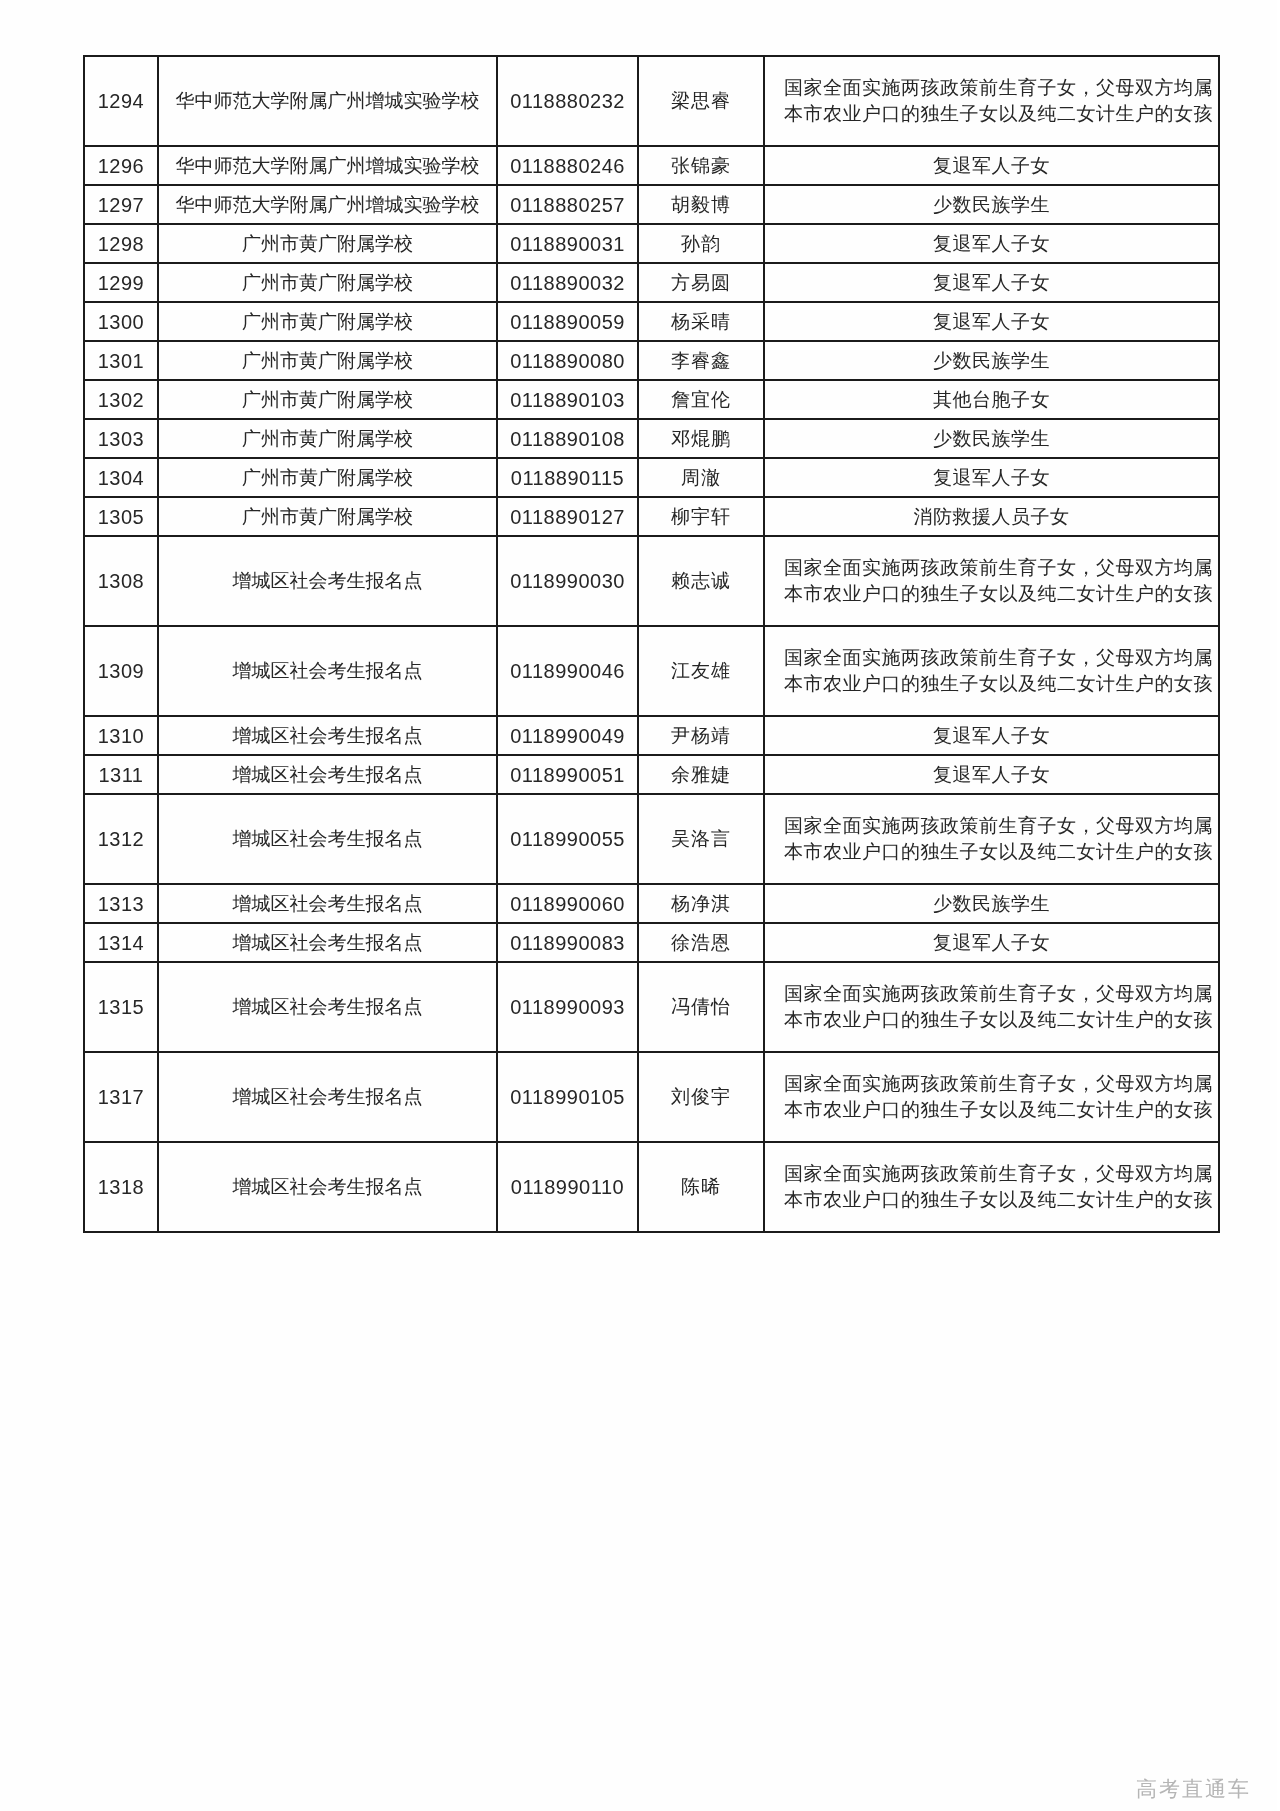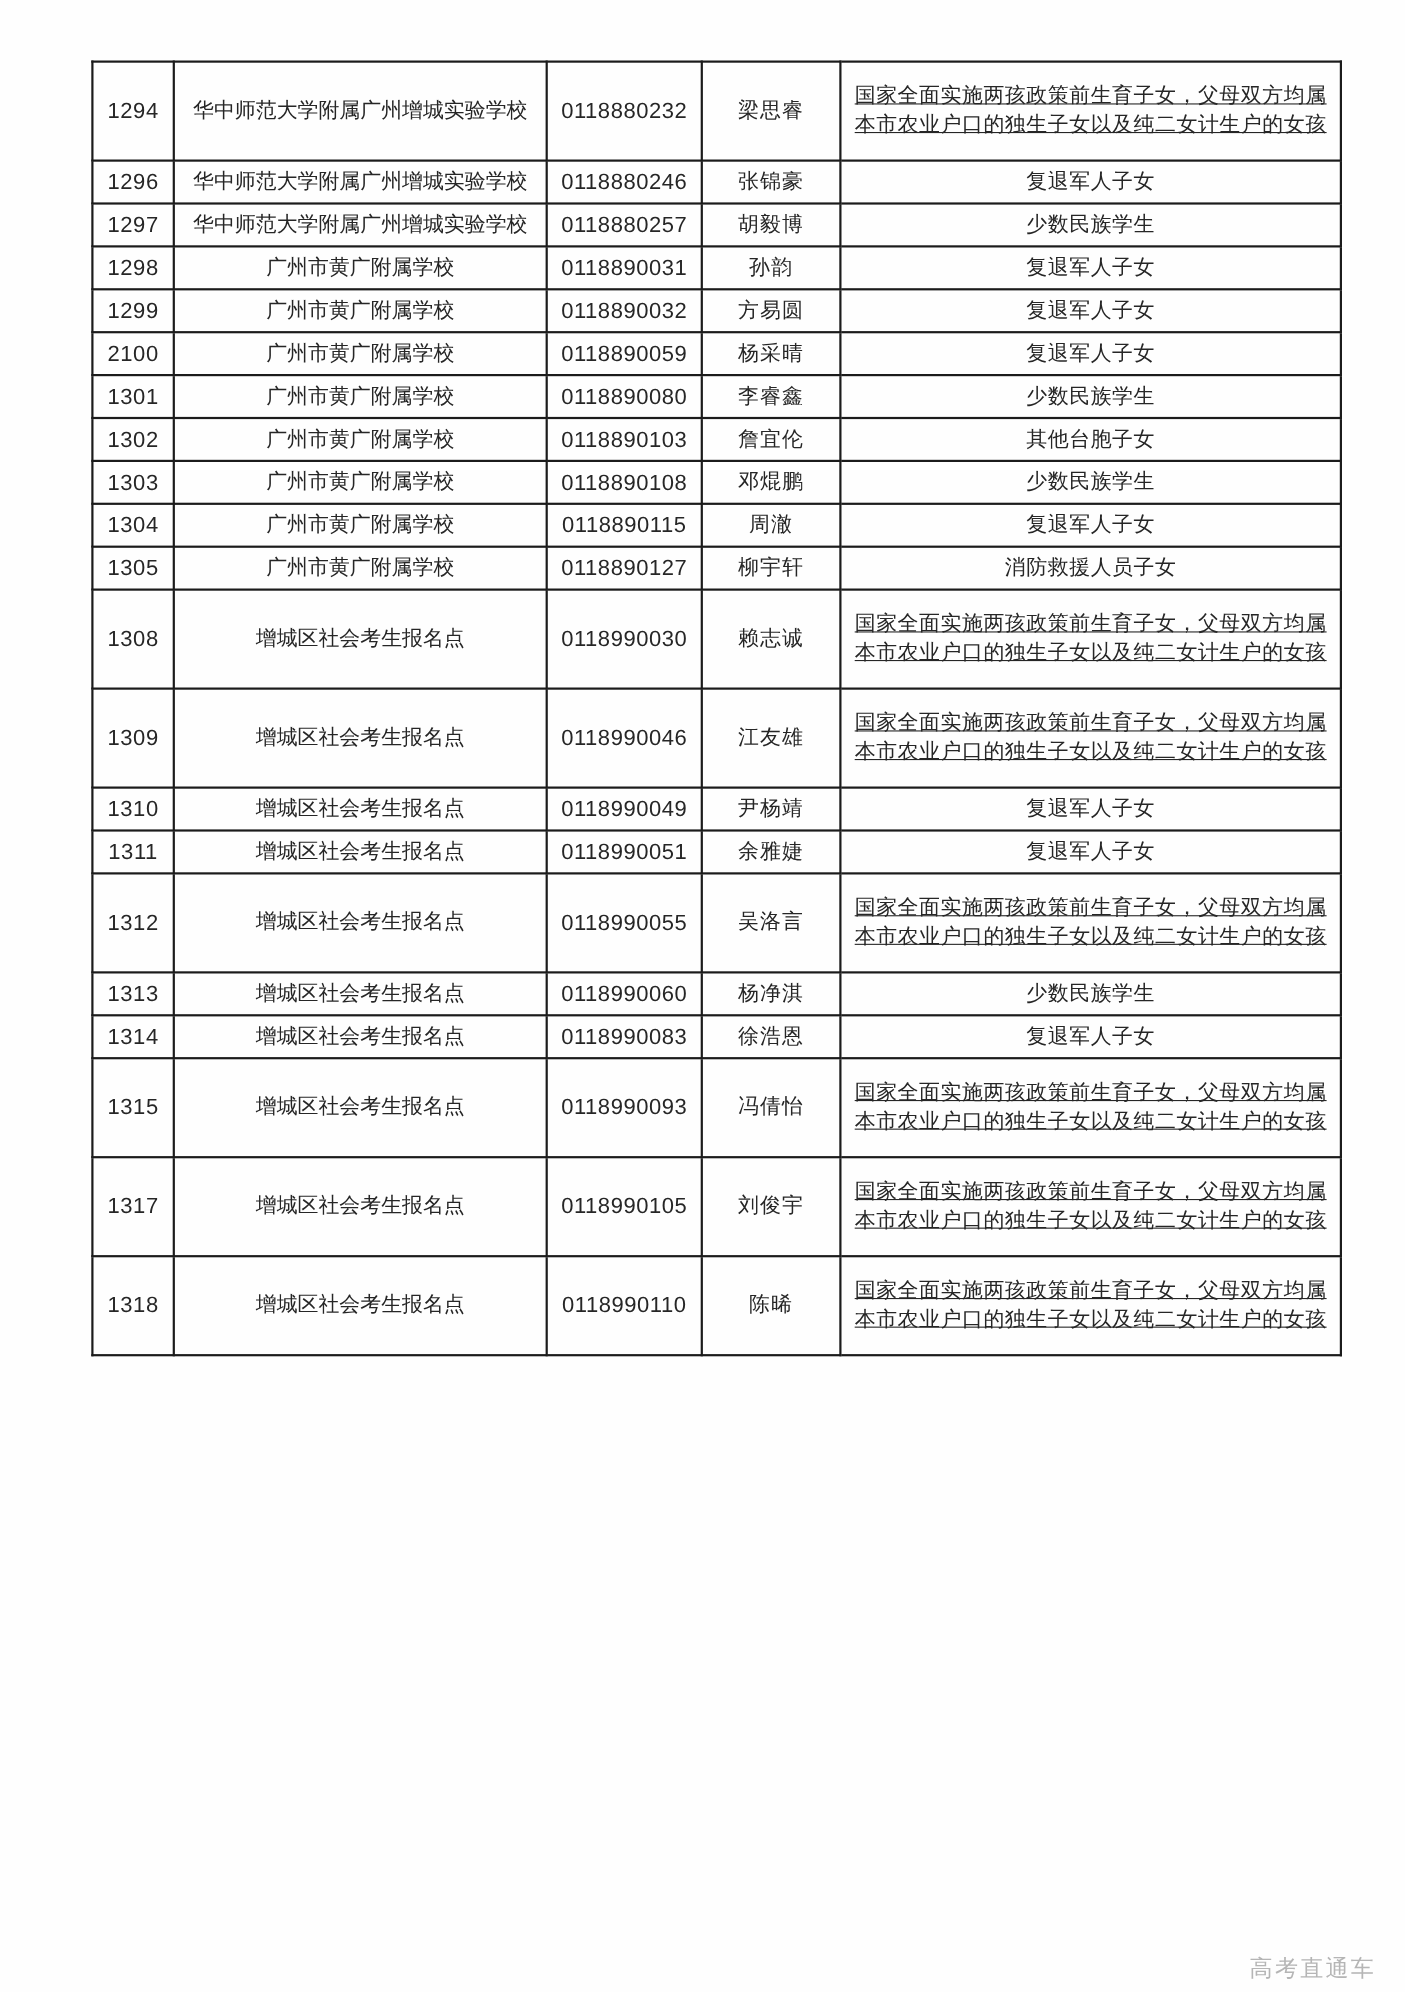--- a/index.html
+++ b/index.html
@@ -35,23 +35,22 @@
     overflow: hidden;
   }
   tr.row-short { height: 39px; }
   tr.row-tall  { height: 63px; }
   td.cell-no     { font-size: 20px; letter-spacing: 0.5px; }
   td.cell-school { font-size: 19px; }
   td.cell-examno { font-size: 20px; letter-spacing: 0.5px; }
   td.cell-name   { font-size: 19px; letter-spacing: 1px; }
   td.cell-category { font-size: 19px; letter-spacing: 0.5px; }
   td.cell-category.long {
-    text-align: center;
+    text-align: right;
     padding: 18px 5px;
-    text-decoration: underline;
   }
   .watermark {
     position: absolute;
     right: 26px;
     top: 1755px;
     font-size: 21px;
     letter-spacing: 2px;
     color: #b5b5b5;
     margin-top: 20px;
   }
@@ -99,21 +98,21 @@
       <td class="cell-category">复退军人子女</td>
     </tr>
         <tr class="row-short">
       <td class="cell-no">1299</td>
       <td class="cell-school">广州市黄广附属学校</td>
       <td class="cell-examno">0118890032</td>
       <td class="cell-name">方易圆</td>
       <td class="cell-category">复退军人子女</td>
     </tr>
         <tr class="row-short">
-      <td class="cell-no">2100</td>
+      <td class="cell-no">1300</td>
       <td class="cell-school">广州市黄广附属学校</td>
       <td class="cell-examno">0118890059</td>
       <td class="cell-name">杨采晴</td>
       <td class="cell-category">复退军人子女</td>
     </tr>
         <tr class="row-short">
       <td class="cell-no">1301</td>
       <td class="cell-school">广州市黄广附属学校</td>
       <td class="cell-examno">0118890080</td>
       <td class="cell-name">李睿鑫</td>

